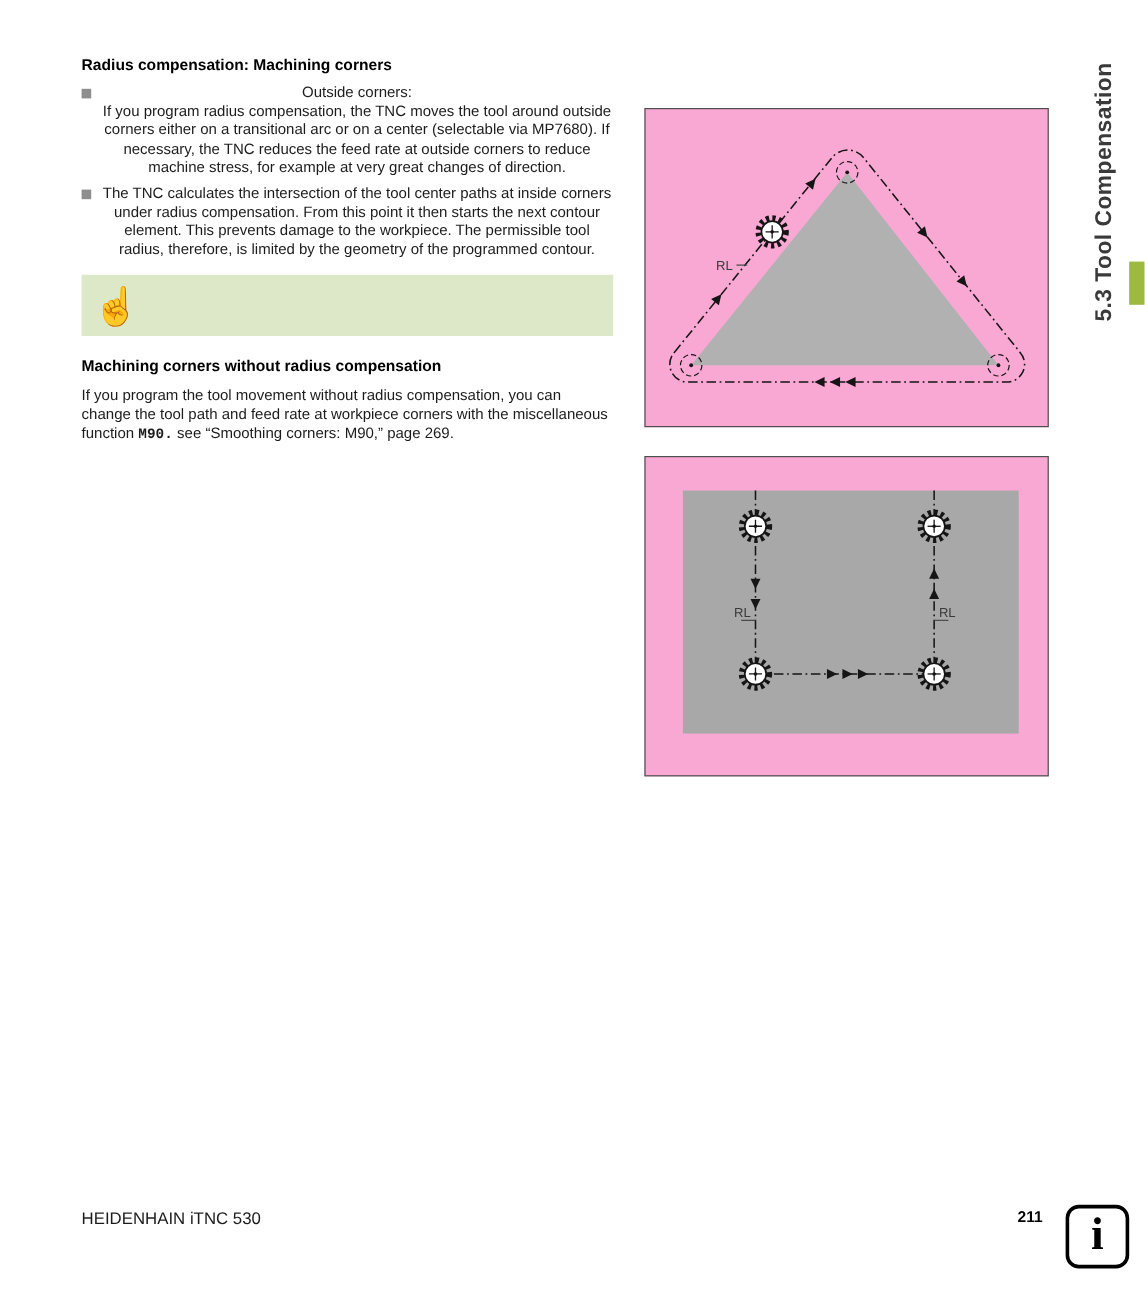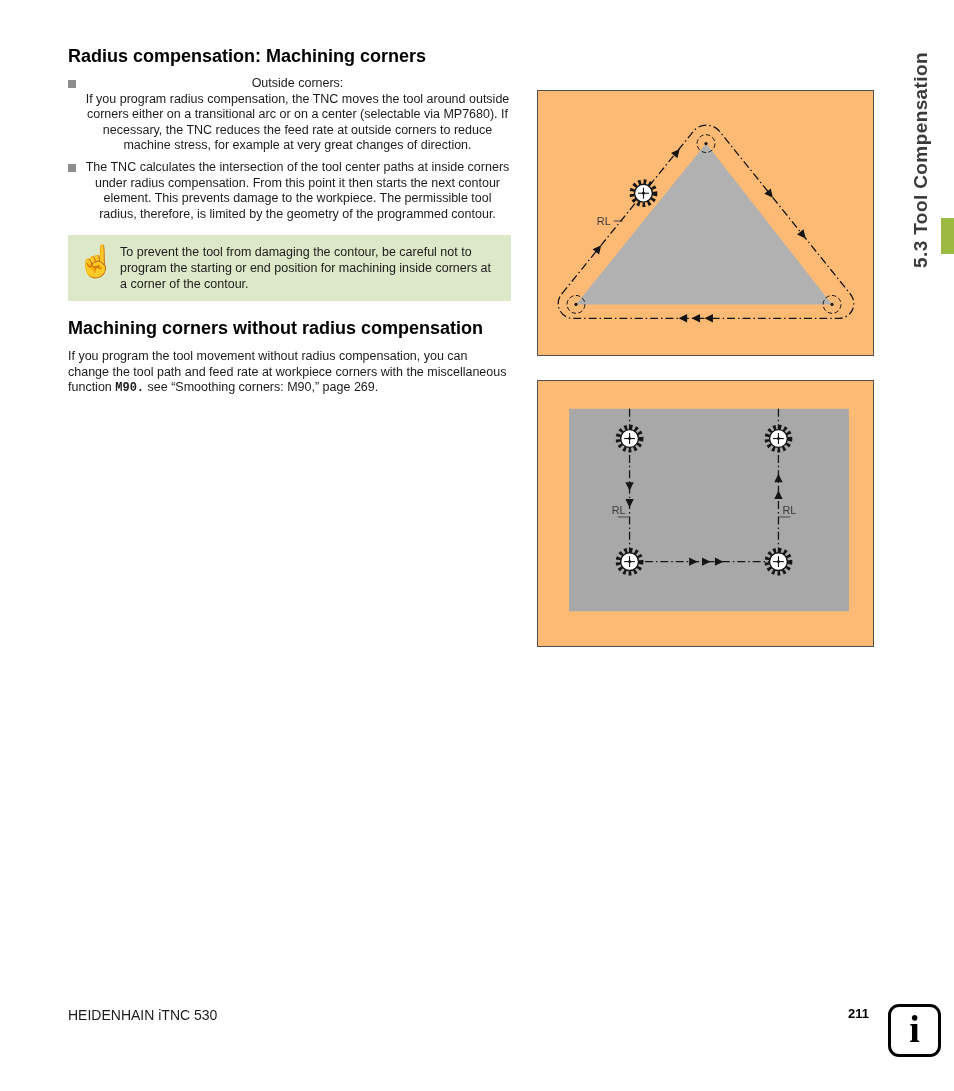--- a/index.html
+++ b/index.html
@@ -2,32 +2,32 @@
 <html><head>
 <meta charset="utf-8">
 <style>
   * { margin:0; padding:0; box-sizing:border-box; }
   html, body { width:954px; height:1091px; background:#ffffff; }
   body { font-family:"Liberation Sans", sans-serif; color:#1c1c1c; position:relative; }
   .page { position:absolute; left:0; top:0; width:954px; height:1091px; background:#fff; overflow:hidden; }
 
   
   .content { position:absolute; left:68px; top:46px; width:443px; }
-  .heading { font-size:18px; font-weight:bold; color:#000; margin-bottom:9px; }
+  .heading { font-size:13px; font-weight:bold; color:#000; margin-bottom:9px; }
   .bullet { display:flex; margin-bottom:6px; }
   .bullet .sq { width:8px; height:8px; background:#8e8e8e; margin:4px 8px 0 0; flex:none; }
   .bullet .txt { font-size:12.5px; line-height:15.6px;text-align:center; }
   .note { display:flex; align-items:flex-start; padding:8px 10px 9px 6px; margin:13px 0 17px 0; }
   .note .hand { width:46px; flex:none; font-size:31px; line-height:1; text-align:center; margin-top:3px; color:#000; }
   .note .note-text { font-size:12.5px; line-height:15.6px; padding-top:2px; }
   .para { font-size:12.5px; line-height:15.6px; margin-top:10px; }
   .para code { font-family:"Liberation Mono", monospace; font-weight:bold; font-size:12px; }
 
   
-  .fig { position:absolute; background:#fdba74; border:1px solid #4f4f4f;text-decoration:underline; }
+  .fig { position:absolute; background:#f9a8d4; border:1px solid #4f4f4f;text-decoration:underline; }
   #fig1 { left:537px; top:90px;  width:337px; height:266px; }
   #fig2 { left:537px; top:380px; width:337px; height:267px; }
   .fig svg { display:block; }
 
   
   .chapter-label { position:absolute; top:52px; right:22px; writing-mode:vertical-rl;
                    transform:rotate(180deg); font-size:19px; font-weight:bold;
                    color:#3a3a3a; letter-spacing:0.4px; white-space:nowrap; }
   .chapter-tab { position:absolute; right:0; top:218px; width:13px; height:36px; background:#9cba3f; }
 
@@ -61,21 +61,20 @@
 
     <div class="bullet">
       <span class="sq"></span>
       <div class="txt">
         <div>The TNC calculates the intersection of the tool center paths at inside corners under radius compensation. From this point it then starts the next contour element. This prevents damage to the workpiece. The permissible tool radius, therefore, is limited by the geometry of the programmed contour.</div>
       </div>
     </div>
 
     <div class="note" style="background: rgb(220, 232, 200);">
       <span class="hand">☝</span>
-      <p class="note-text">To prevent the tool from damaging the contour, be careful not to program the starting or end position for machining inside corners at a corner of the contour.</p>
     </div>
 
     <div class="heading">Machining corners without radius compensation</div>
     <p class="para"><span>If you program the tool movement without radius compensation, you can change the tool path and feed rate at workpiece corners with the miscellaneous function </span><code>M90.</code><span> see “Smoothing corners: M90,” page 269.</span></p>
   </div>
 
   <div class="fig" id="fig1">
     <svg viewBox="0 0 337 266" width="335" height="264">
       <defs>
         <g id="cutter">

